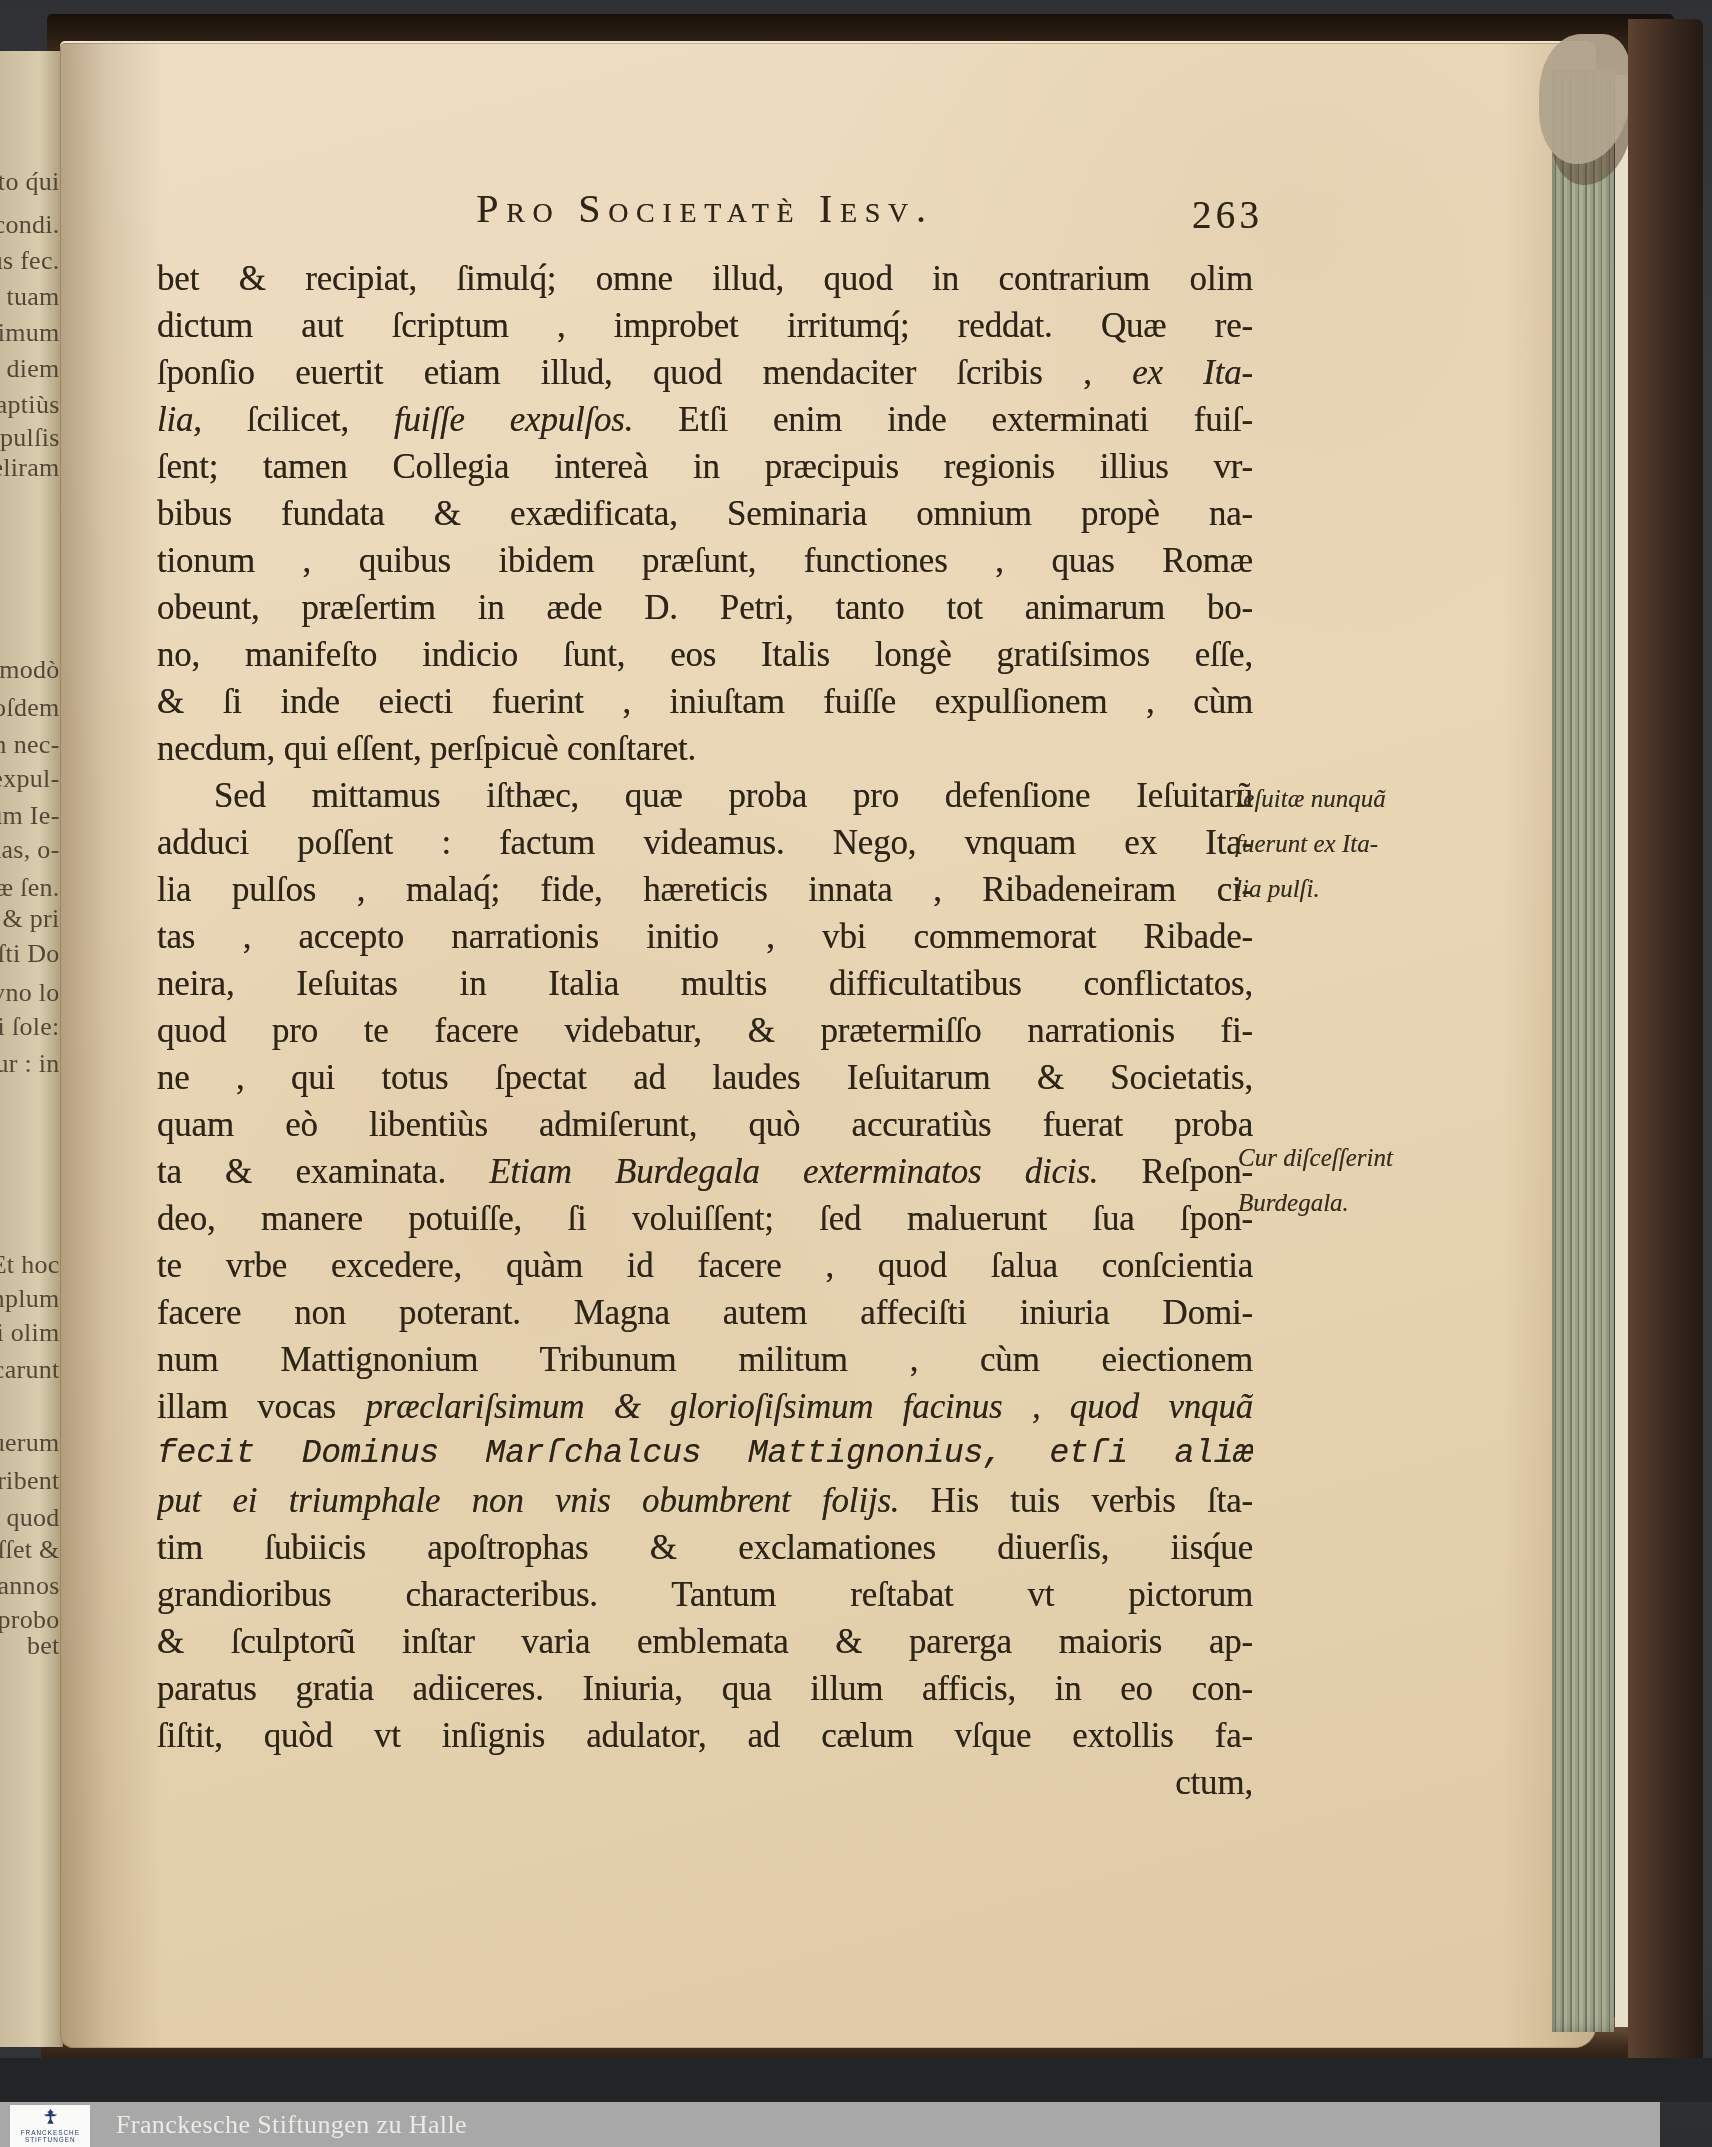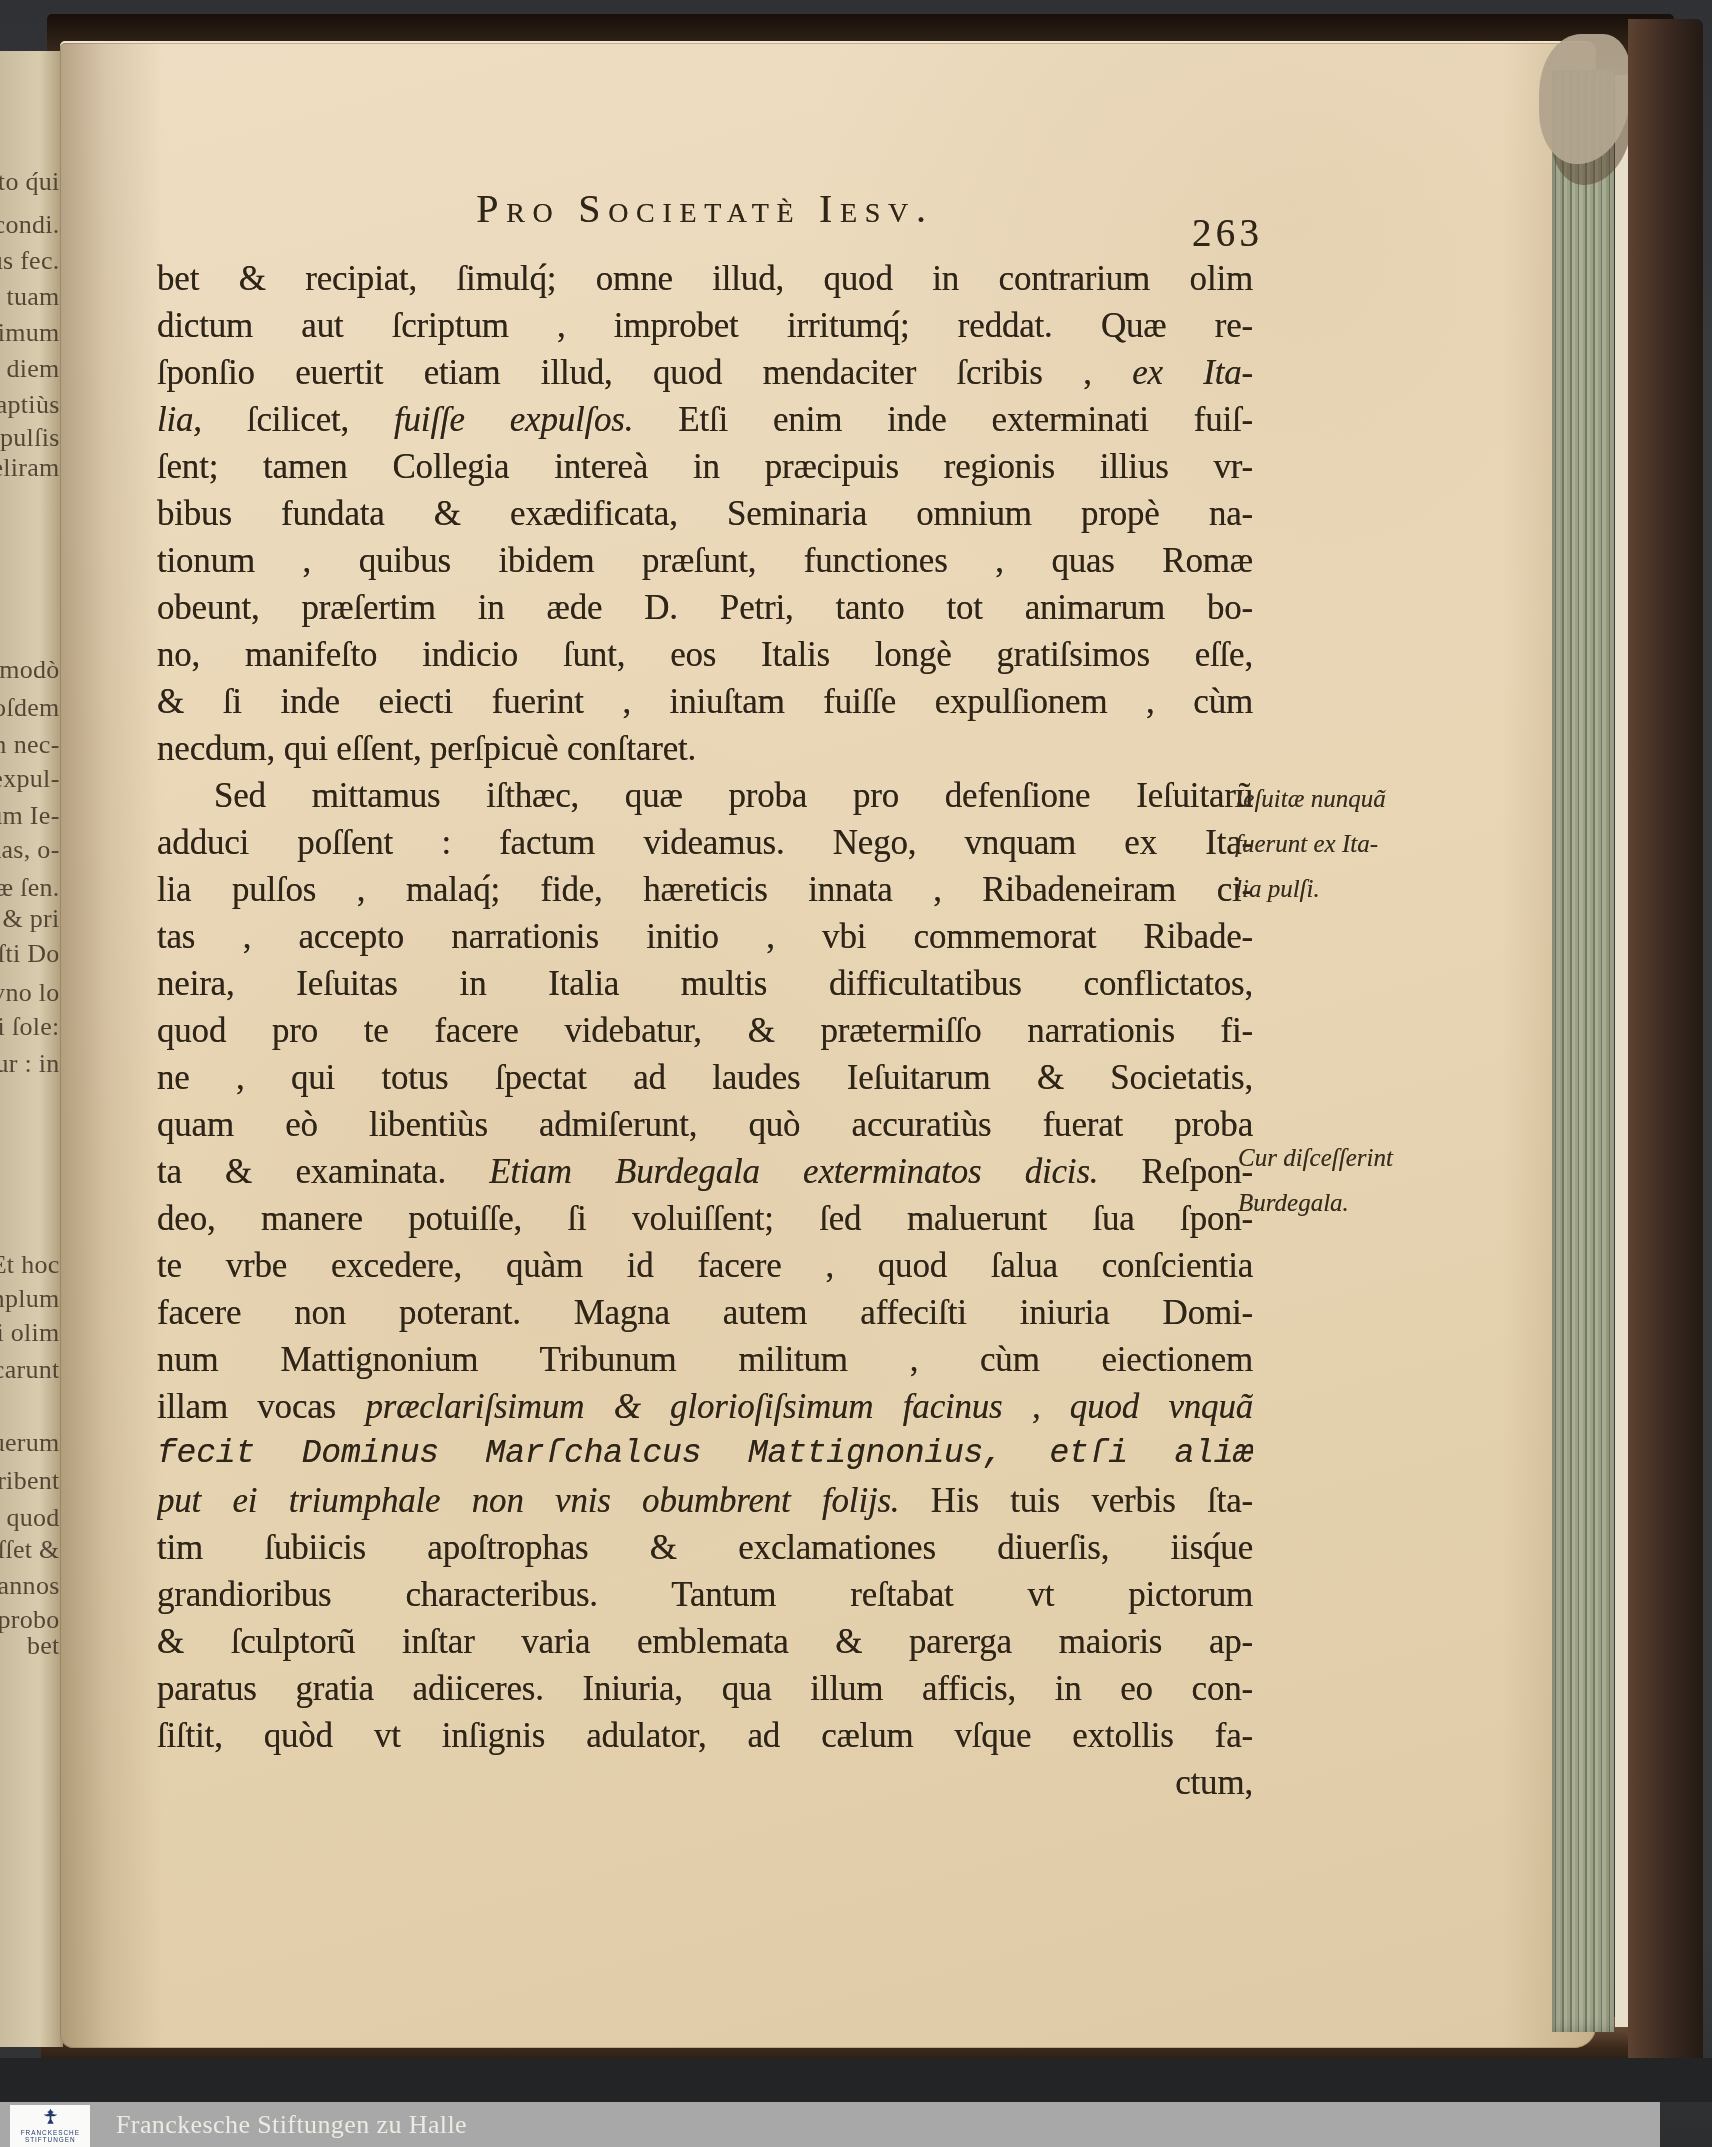--- a/index.html
+++ b/index.html
@@ -36,21 +36,21 @@
   .edge-light{position:absolute;left:1615px;top:75px;width:18px;height:1952px;background:#e8dfcb;}
   .binding{position:absolute;left:1628px;top:19px;width:75px;height:2053px;
         background:linear-gradient(90deg,#5d4230,#3a2920 55%,#221a14);border-radius:0 6.8px 6.8px 0;}
   .tear{position:absolute;left:1539px;top:34px;width:92px;height:130px;background:#b2a48e;
         border-radius:46% 30% 58% 40%;box-shadow:6.8px 26px 0 -5.1px rgba(90,70,50,.55);opacity:.95;}
   
   .running-head{position:absolute;left:97px;top:142px;width:1096px;text-align:center;
         font-variant:small-caps;letter-spacing:7.7px;font-size:40px;color:#2f2617;
         text-shadow:0 0 0.5px rgba(46,37,24,.6);}
   .pagenum{position:absolute;left:1132px;top:149px;font-size:39px;letter-spacing:4.3px;color:#2f2617;
-        text-shadow:0 0 0.5px rgba(46,37,24,.6);margin-top:18px;}
+        text-shadow:0 0 0.5px rgba(46,37,24,.6);}
   .bodytext{position:absolute;left:97px;top:212px;width:1096px;font-size:35px;color:#2e2518;
         letter-spacing:-0.2px;text-shadow:0 0 0.5px rgba(46,37,24,.65);}
   .tline{height:47px;line-height:47px;text-align:justify;text-align-last:justify;overflow:hidden;}
   .tline.end{text-align-last:left;}
   .tline.right{text-align:right;text-align-last:right;}
   .tline.ind{text-indent:57px;}
   .tline.tight{font-size:33px;font-family:Liberation Mono, monospace;}
   .it{font-style:italic;}
   .mnote{position:absolute;font-style:italic;font-size:25px;color:#362c1d;white-space:nowrap;
         text-shadow:0 0 0.4px rgba(46,37,24,.5);}

